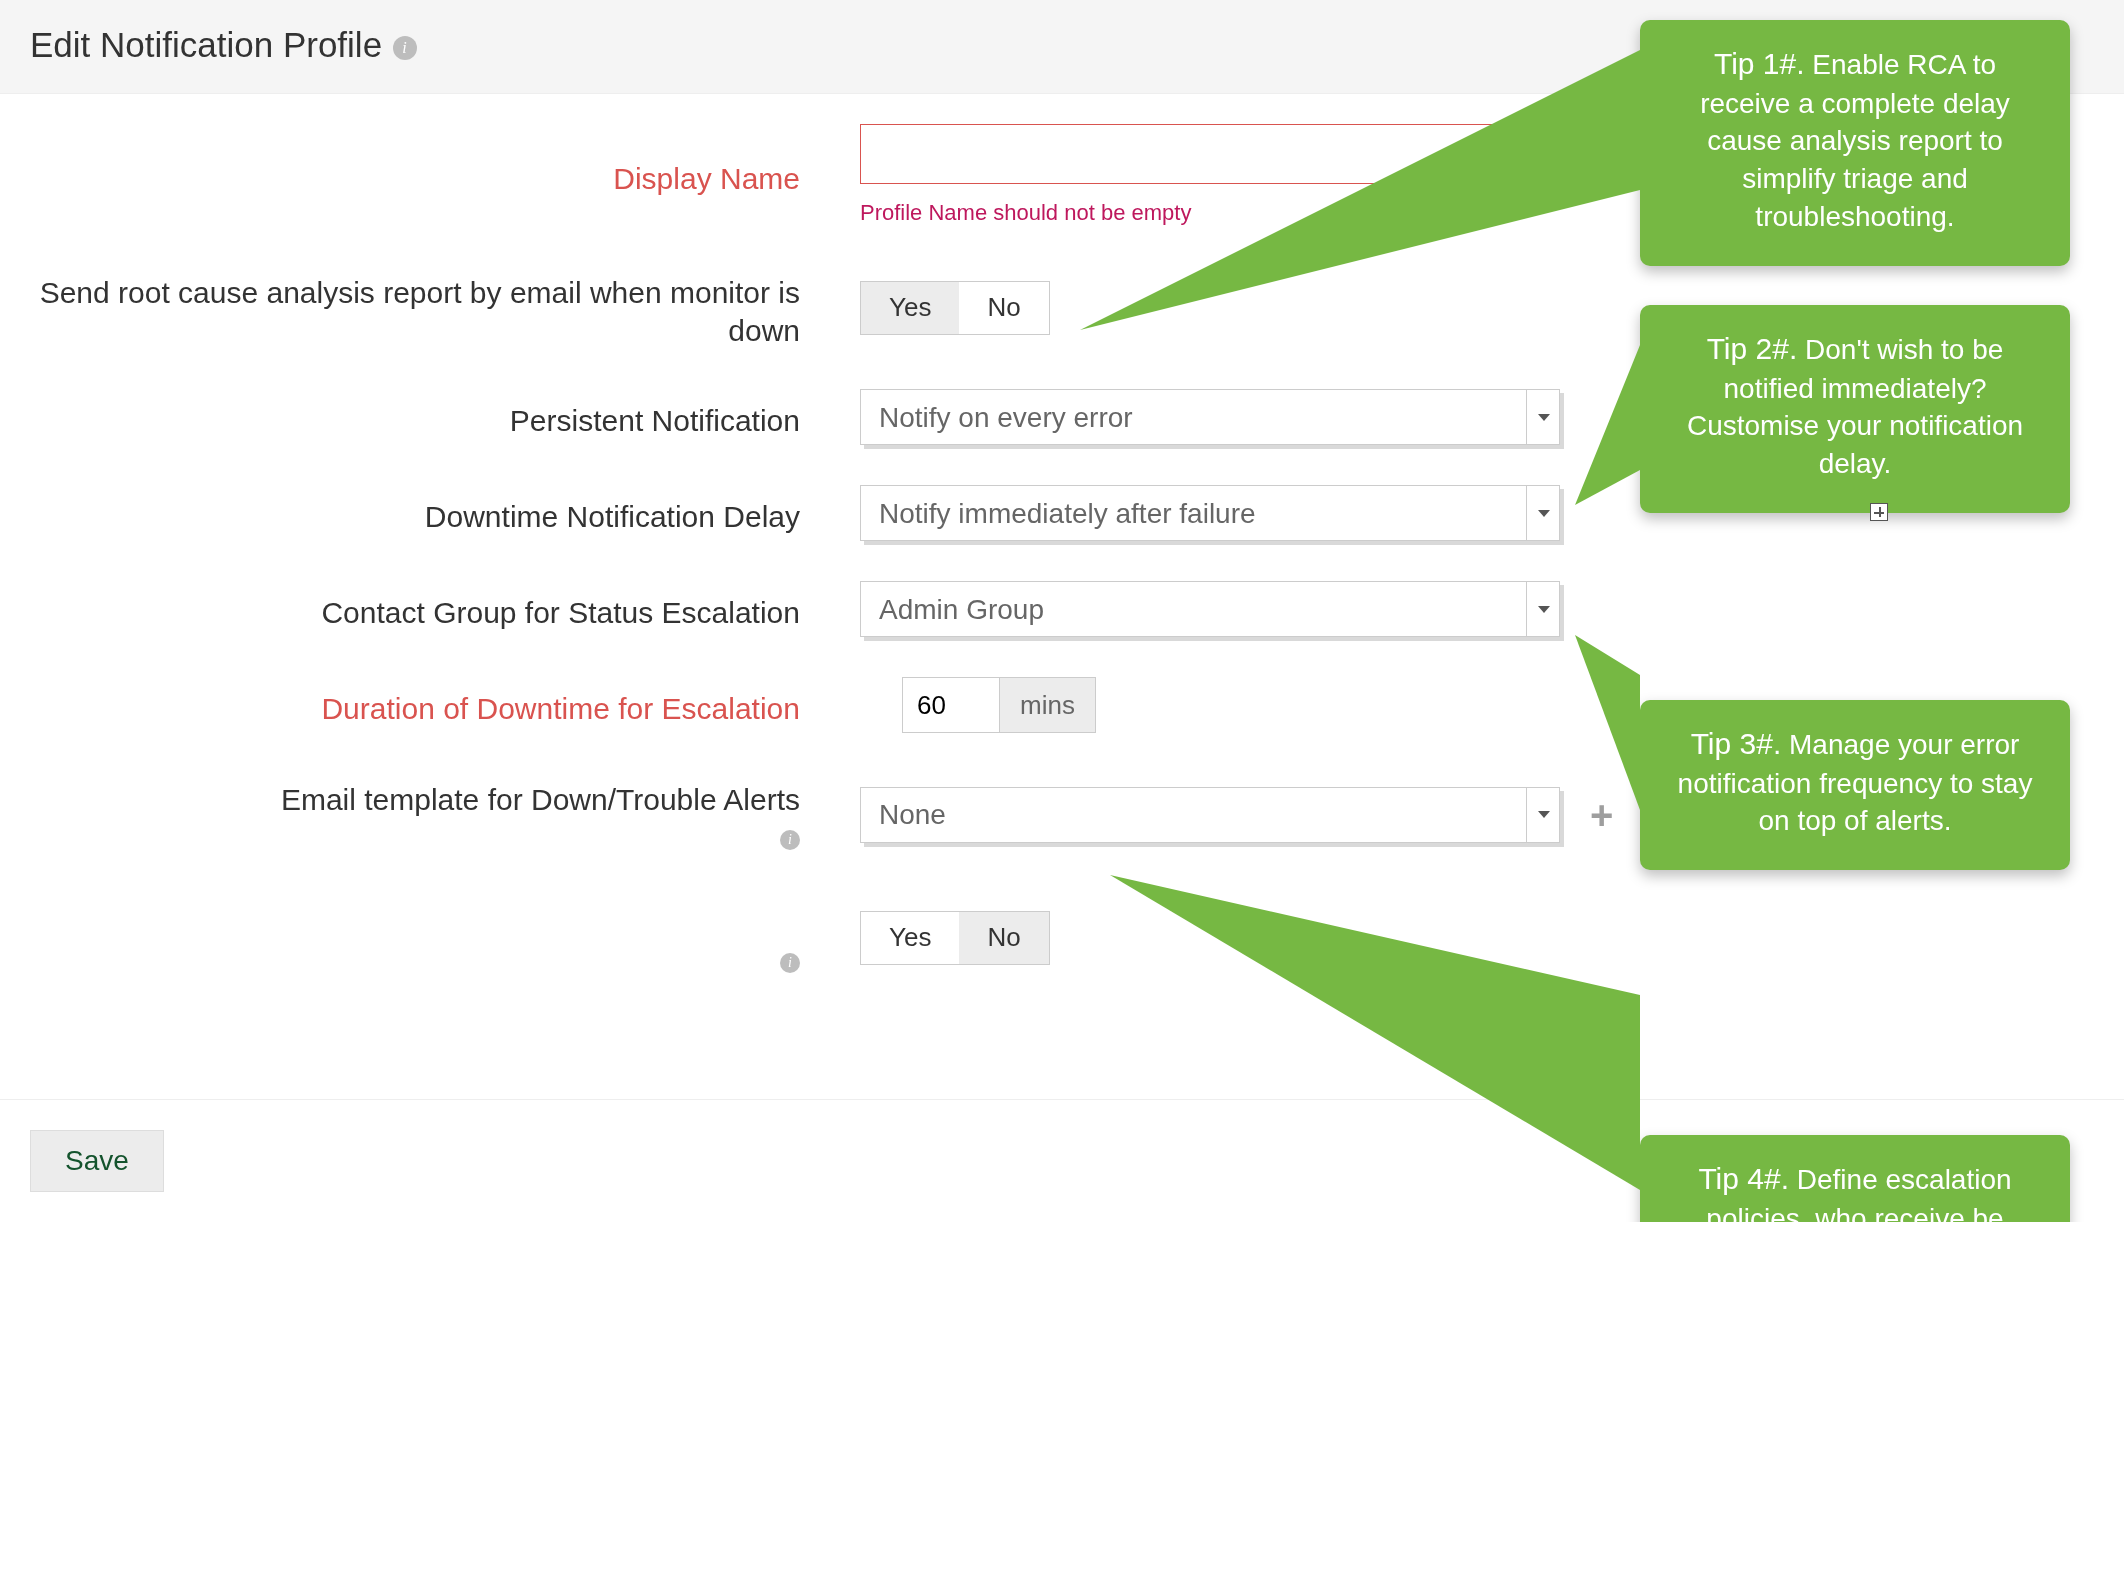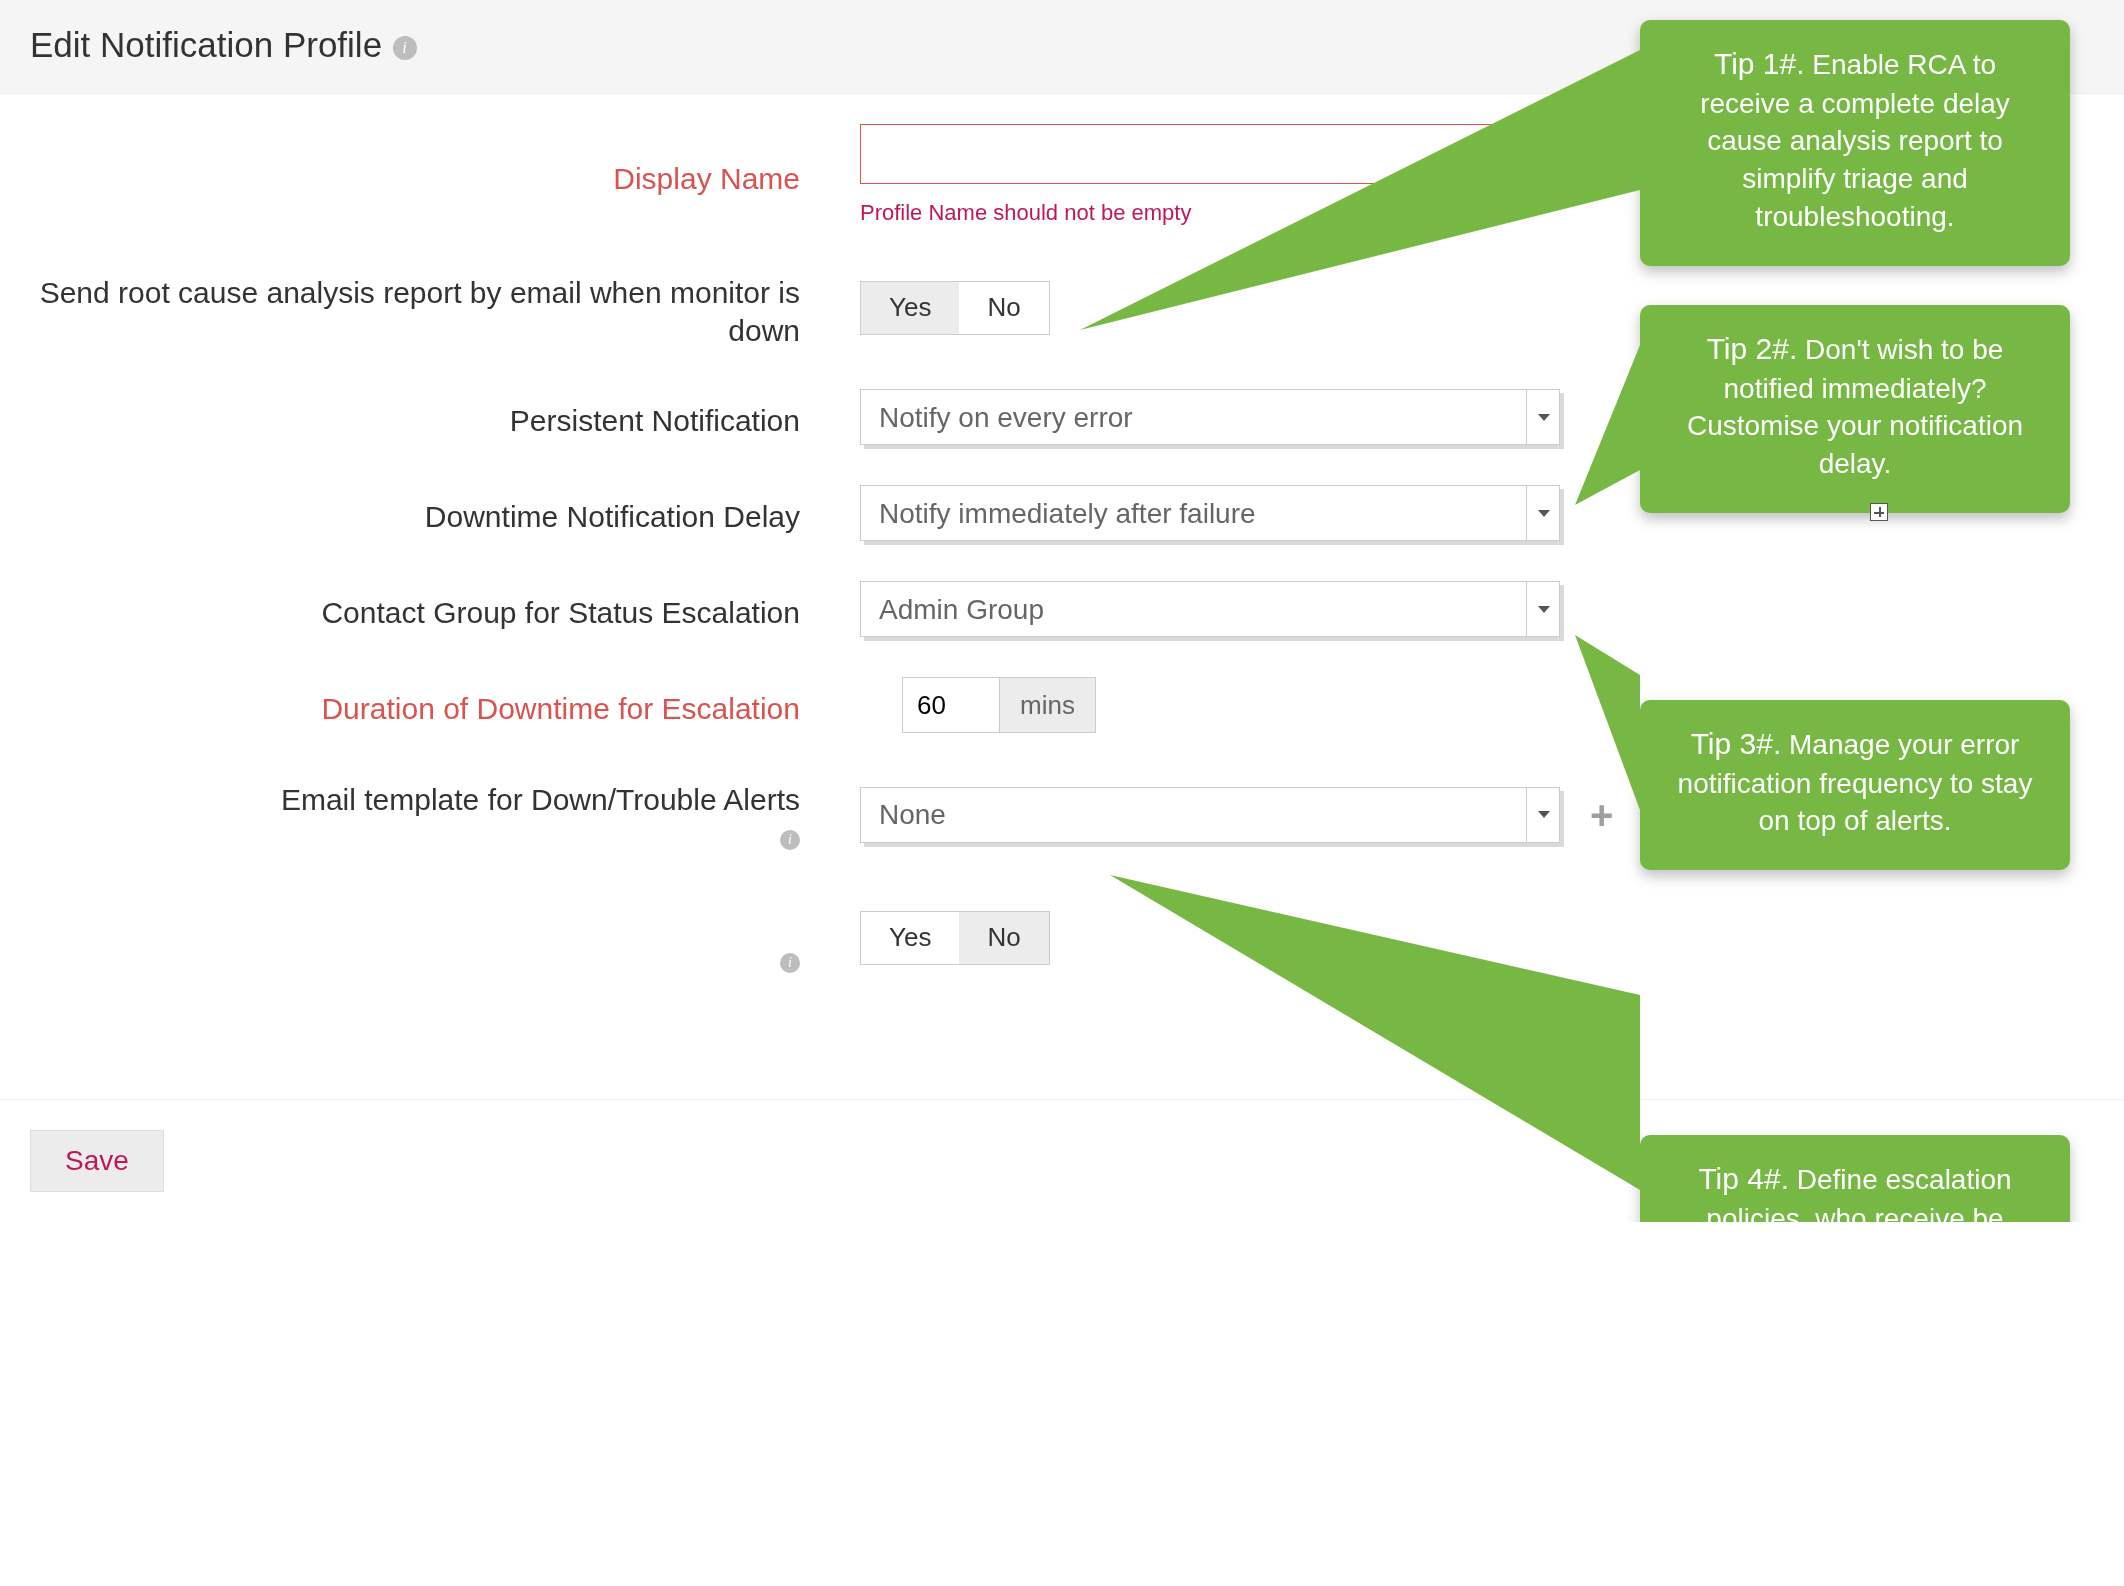--- a/index.html
+++ b/index.html
@@ -147,21 +147,21 @@
     cursor: pointer;
     line-height: 56px;
     font-weight: 700;
   }
   .inline-row { display:flex; align-items:center; }
   .footer-bar { padding: 30px; }
   .save-btn {
     background: #ececec;
     border: 1px solid #ddd;
     font-size: 28px;
-    color: #be185d;
+    color: #14532d;
     padding: 14px 34px;
     cursor: pointer;
   }
   
   .tip {
     position: absolute;
     width: 430px;
     background: #76b843;
     color: #fff;
     border-radius: 10px;

